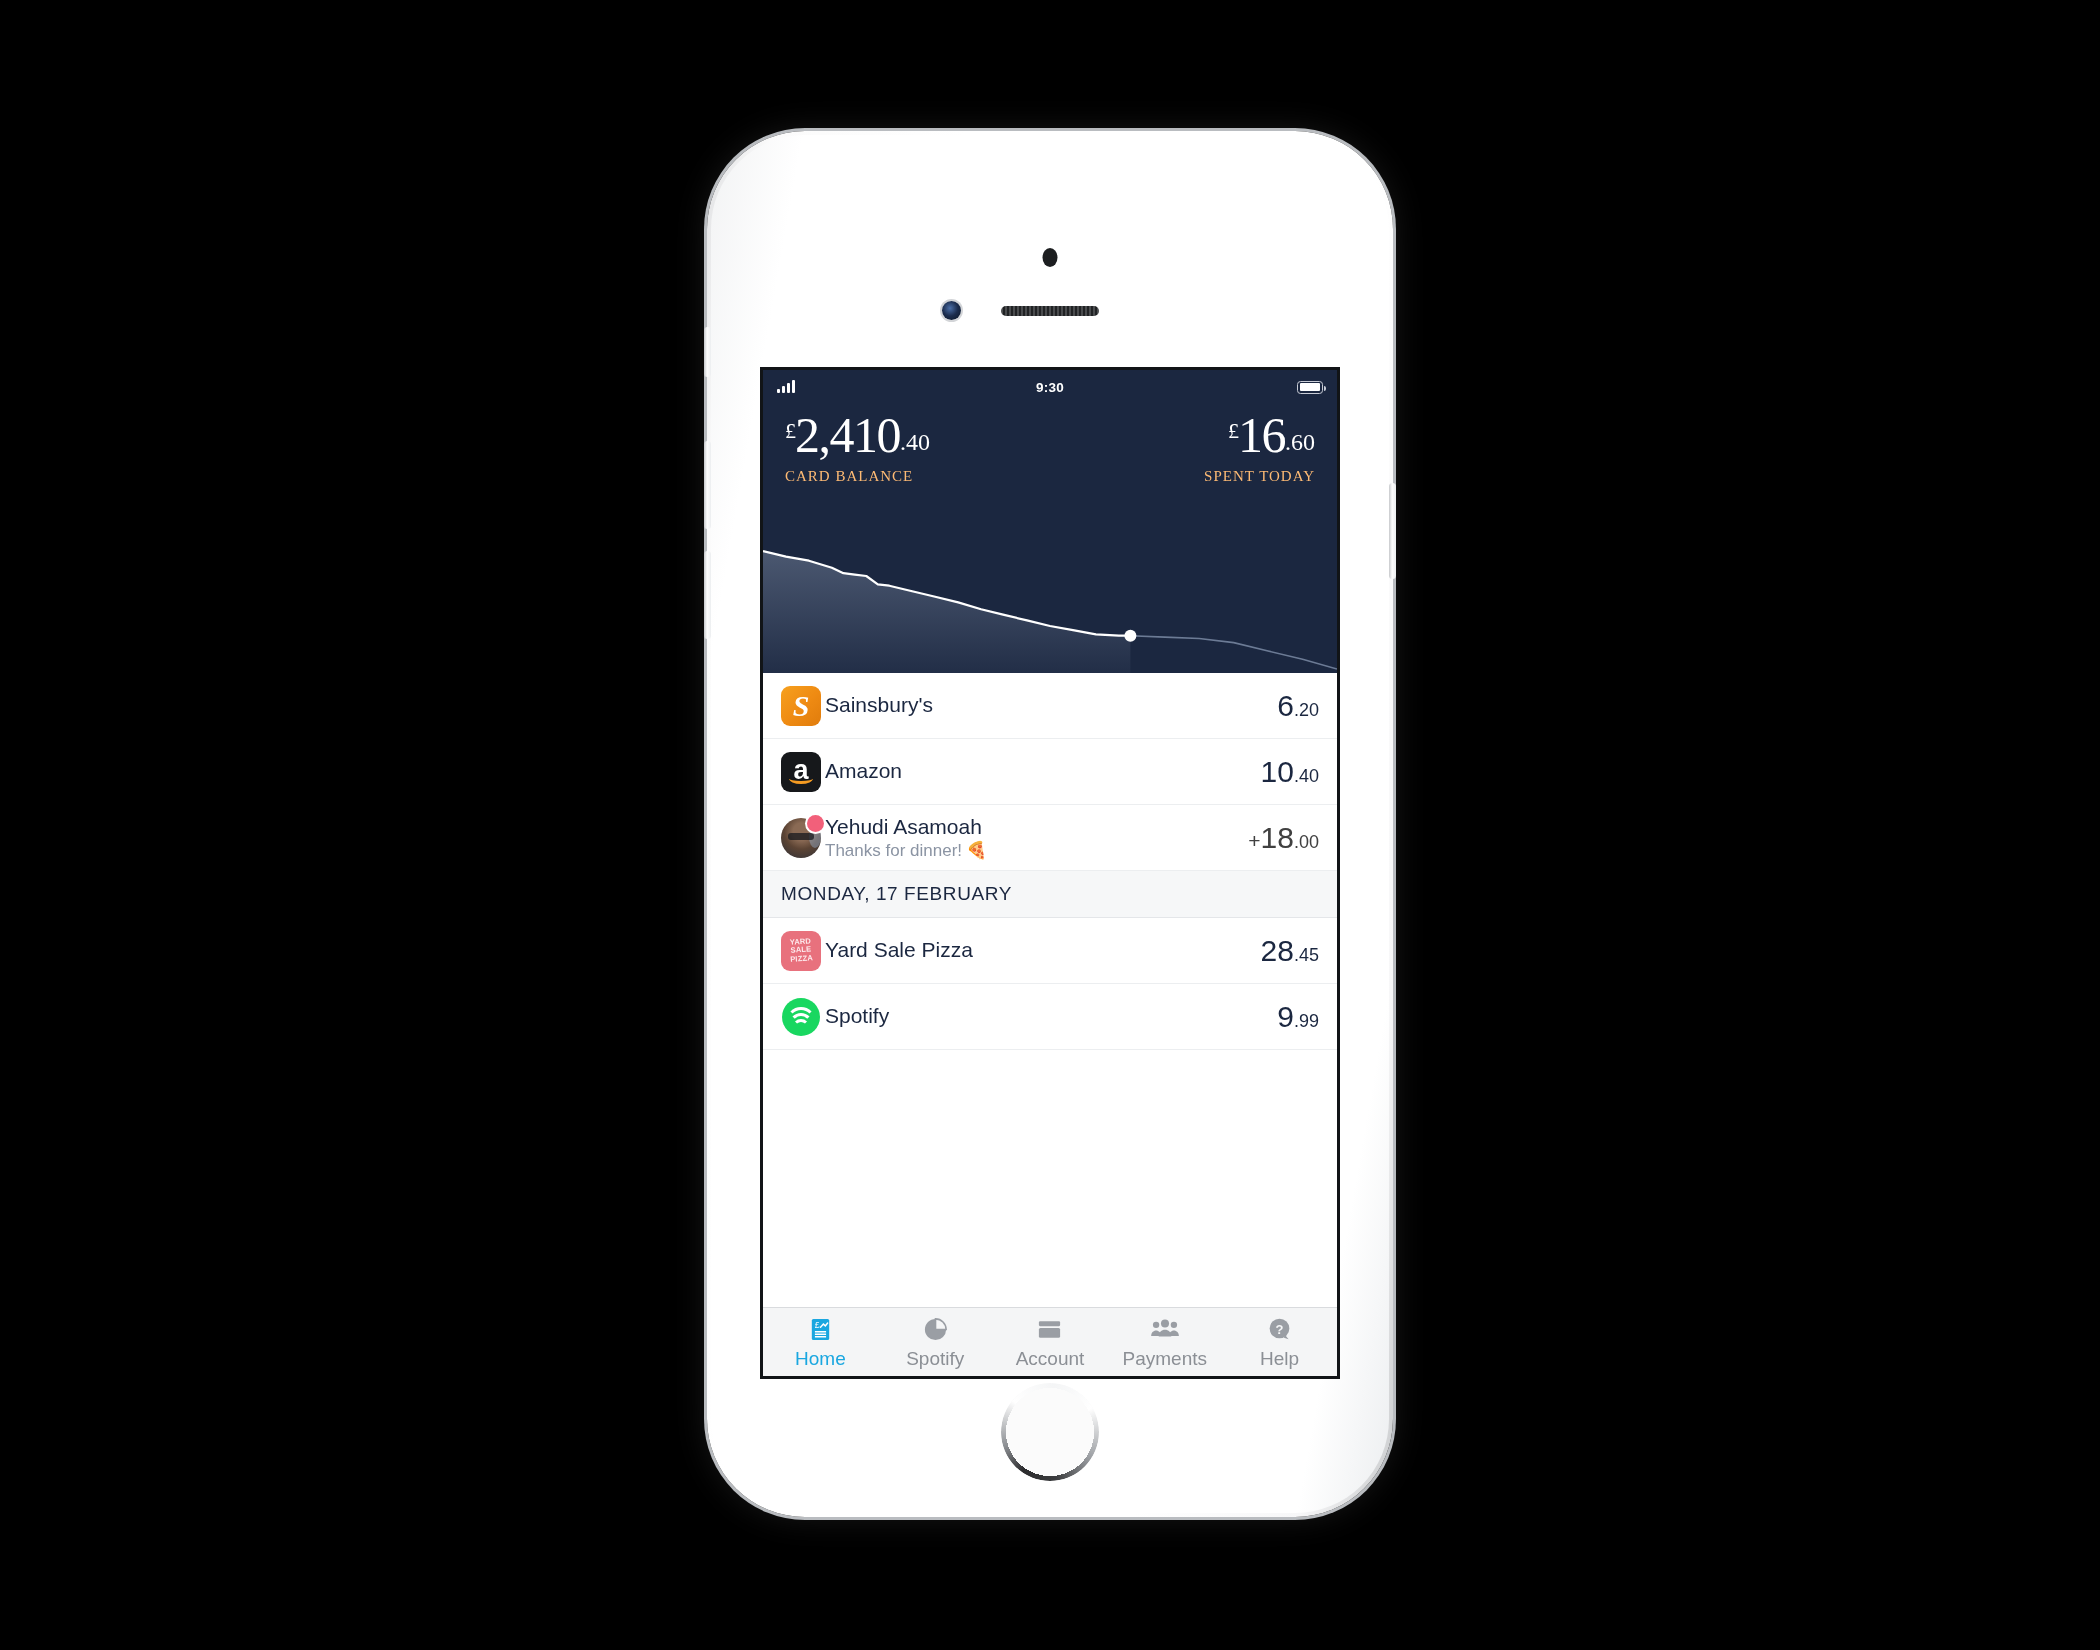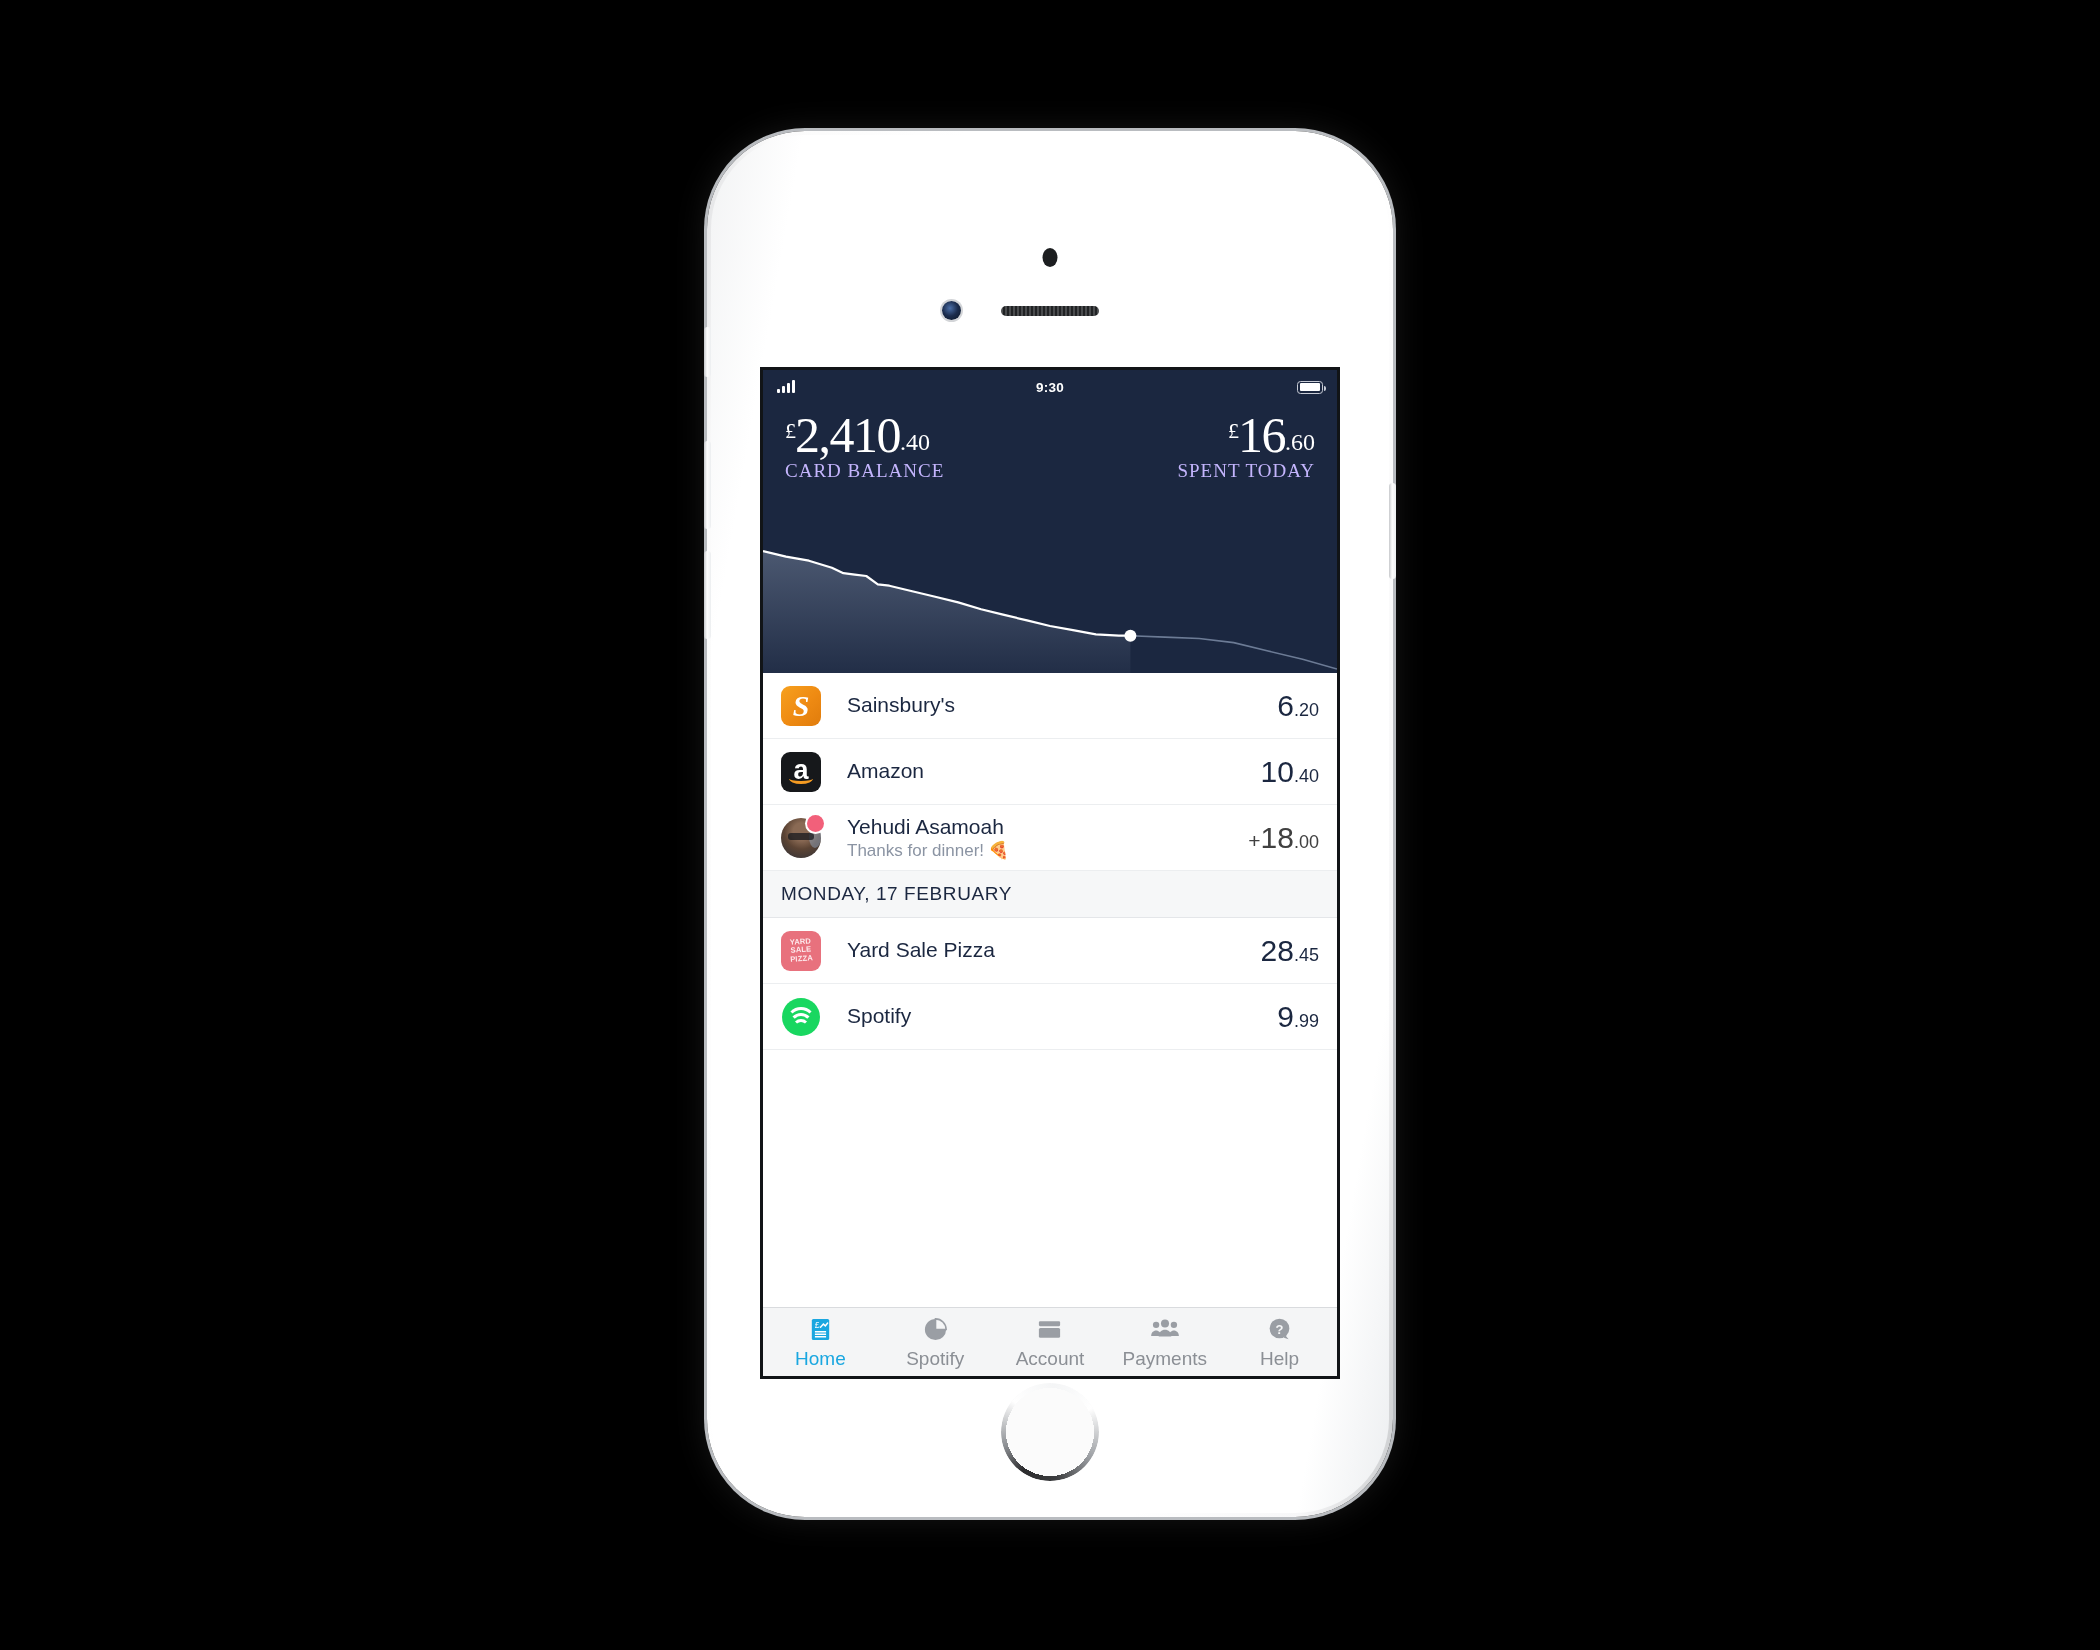--- a/index.html
+++ b/index.html
@@ -81,21 +81,21 @@
   .batt span{display:block;height:100%;width:100%;background:#fff;border-radius:1px;}
   .batt::after{content:"";position:absolute;right:-4px;top:4px;width:2.4px;height:5px;border-radius:0 2px 2px 0;background:#c8ccd6;}
 
   .figs{display:flex;padding:10px 22px 0;}
   .fig{flex:1;font-family:Liberation Serif, serif;}
   .fig.right{text-align:right;}
   .amt{color:#fff;white-space:nowrap;line-height:1;font-weight:300;}
   .amt .cur{font-size:22px;vertical-align:14px;letter-spacing:-1px;}
   .amt .big{font-size:50px;letter-spacing:-1.5px;}
   .amt .dec{font-size:24px;vertical-align:2px;}
-  .caplbl{color:#c4b5fd;font-size:19px;letter-spacing:1px;}
+  .caplbl{color:#fdba74;font-size:15px;letter-spacing:1px;margin-top:8px;}
 
   .chart{position:absolute;left:0;right:0;bottom:0;height:140px;}
 
   
   .promos{position:absolute;left:0;right:0;bottom:-96px;height:0;}
   .promo-strip{
     position:absolute;left:0;right:0;top:-96px;height:96px;
     display:flex;gap:10px;padding:0 16px;box-sizing:border-box;
   }
   .promo{
@@ -120,21 +120,21 @@
   .sec{
     background:#f6f7f8;height:46px;display:flex;align-items:center;
     padding:0 18px;border-bottom:1px solid #e4e6e9;
   }
   .sec-t{color:#1b2740;font-size:19px;letter-spacing:.6px;flex:1;}
   .row{
     height:66px;display:flex;align-items:center;padding:0 18px;
     border-bottom:1px solid #eceef0;box-sizing:border-box;background:#fff;
   }
   .logo{width:40px;height:40px;border-radius:9px;flex:0 0 auto;overflow:hidden;position:relative;}
-  .rtxt{margin-left:26px;flex:1;min-width:0;}
+  .rtxt{margin-left:4px;flex:1;min-width:0;}
   .rname{color:#1b2740;font-size:21px;line-height:1.15;}
   .rnote{color:#8b94a3;font-size:17px;margin-top:2px;line-height:1.15;}
   .ramt{color:#1b2740;white-space:nowrap;text-align:right;font-weight:300;}
   .ramt .big{font-size:30px;}
   .ramt .dec{font-size:18px;}
   .ramt.credit{color:#404040;}
   .ramt .sgn{font-size:21px;}
 
   .avatar{
     width:40px;height:40px;border-radius:50%;flex:0 0 auto;position:relative;

